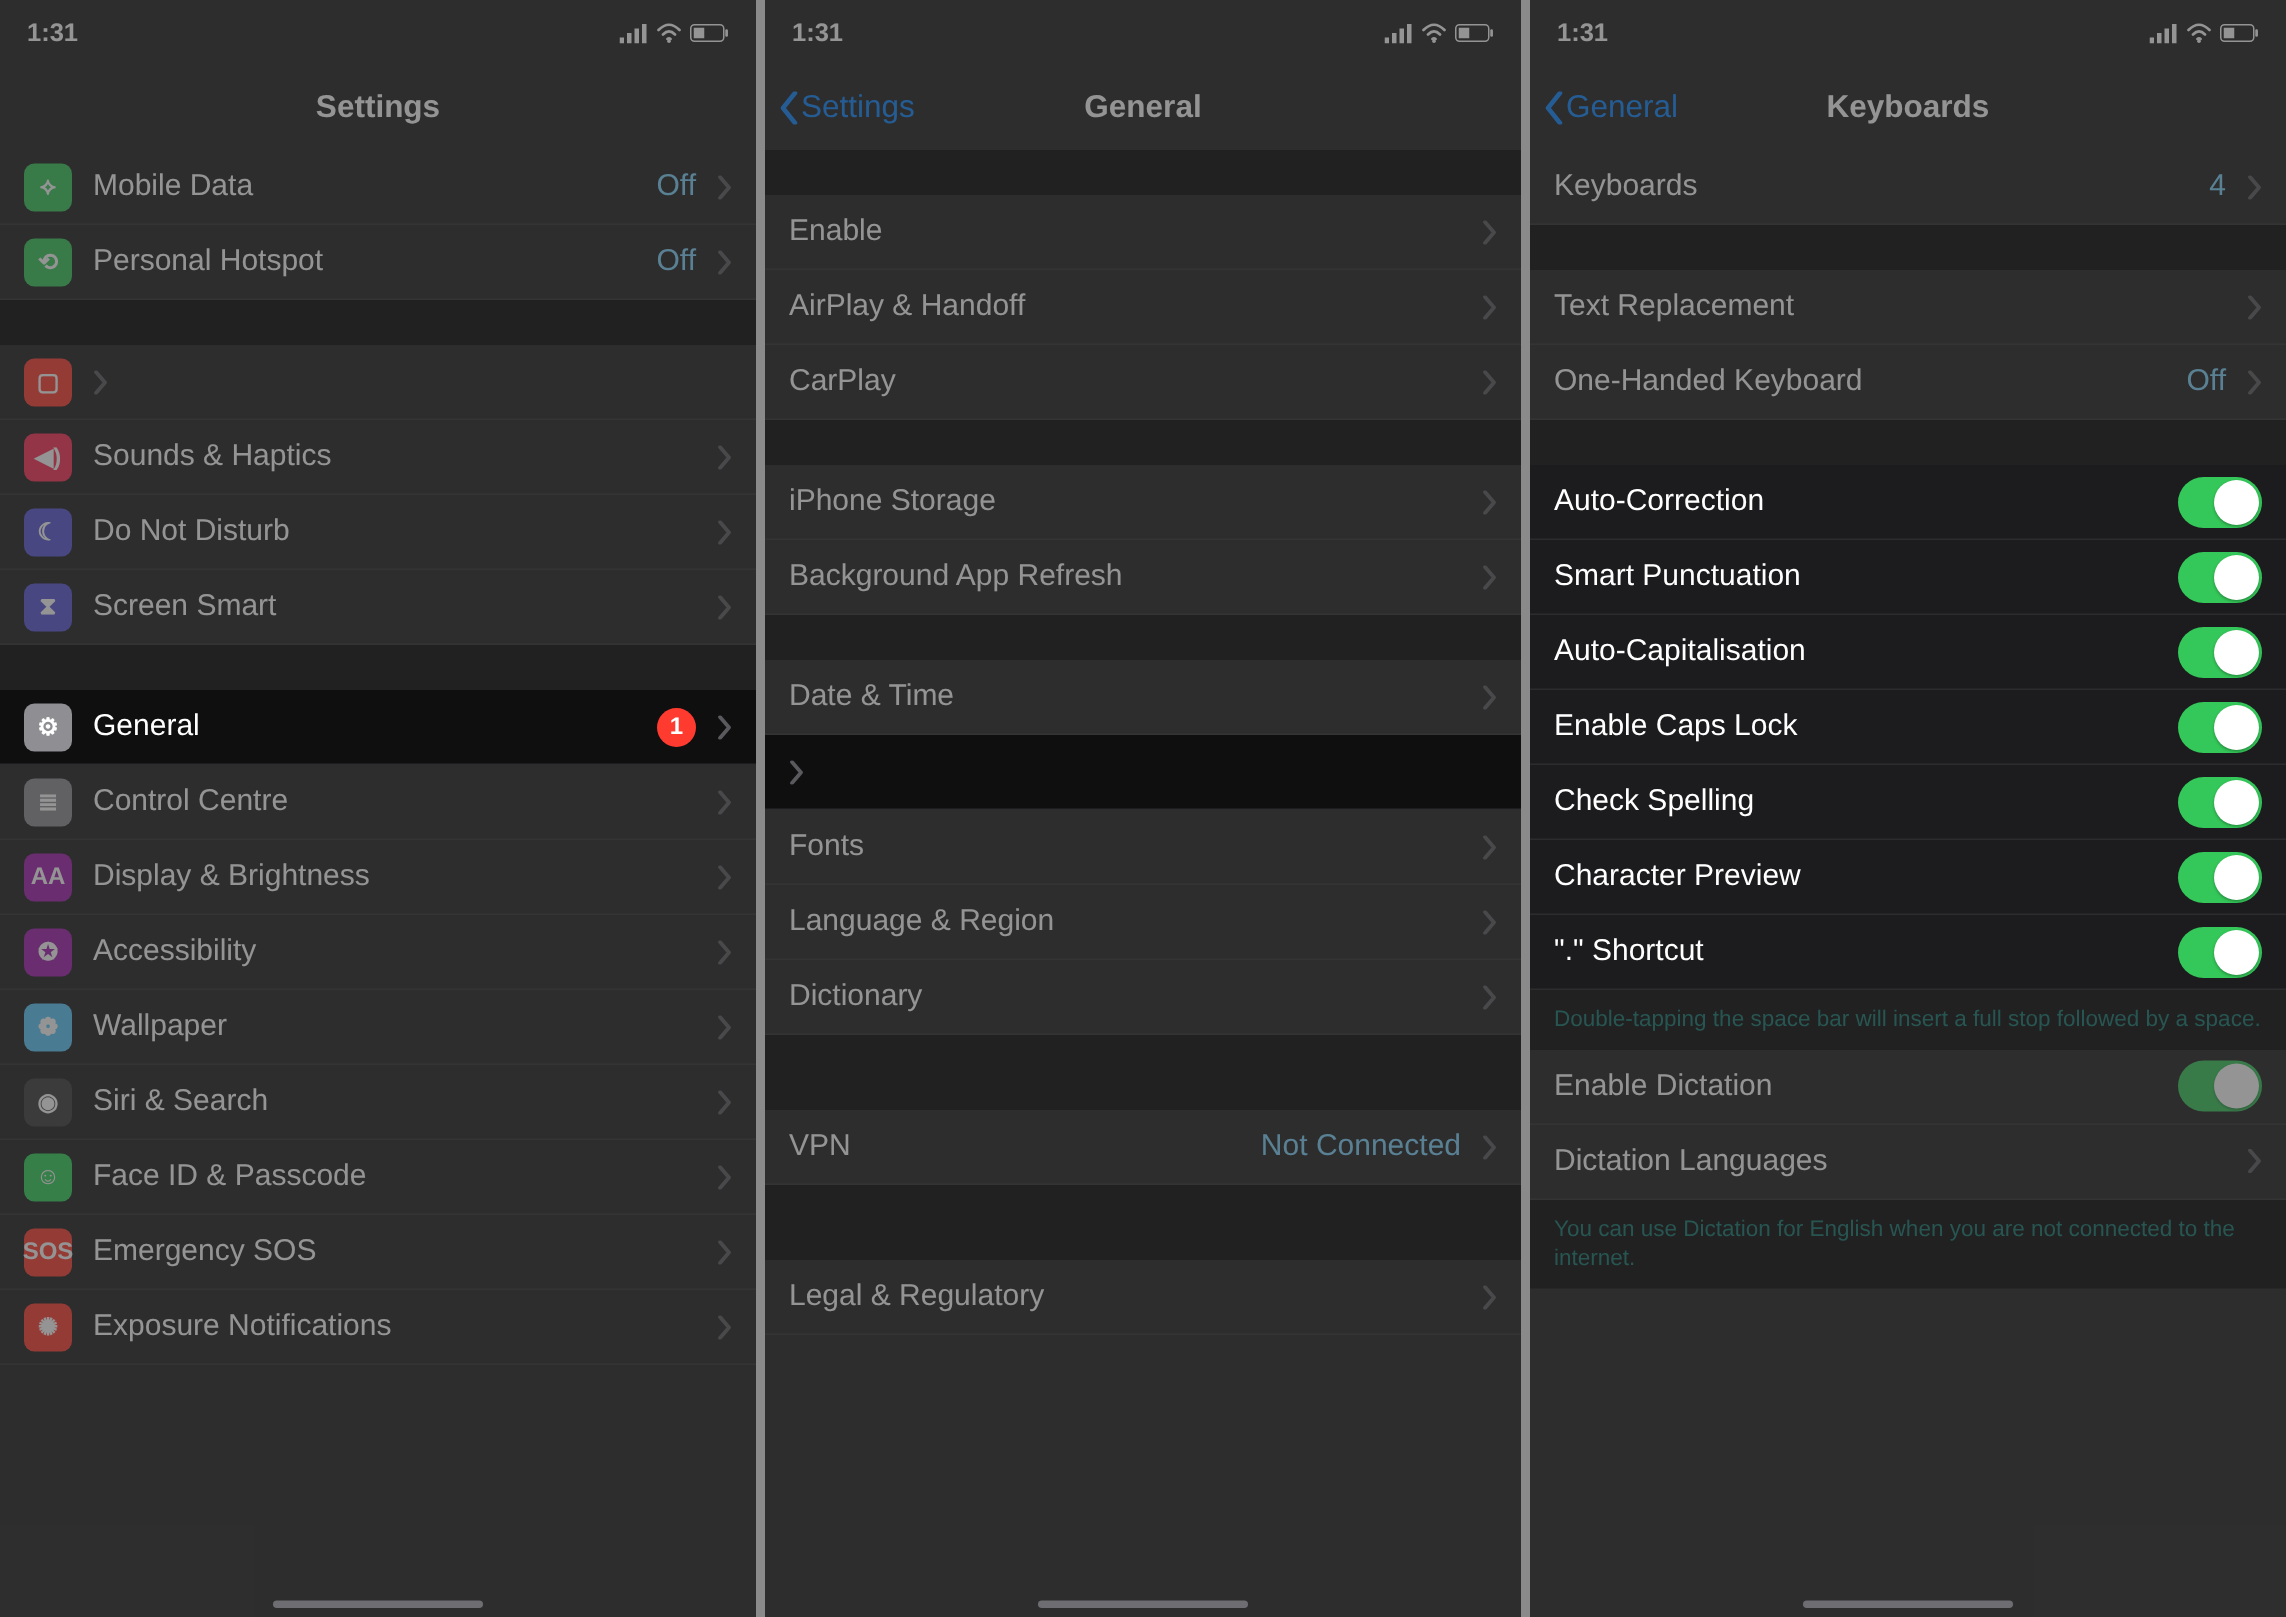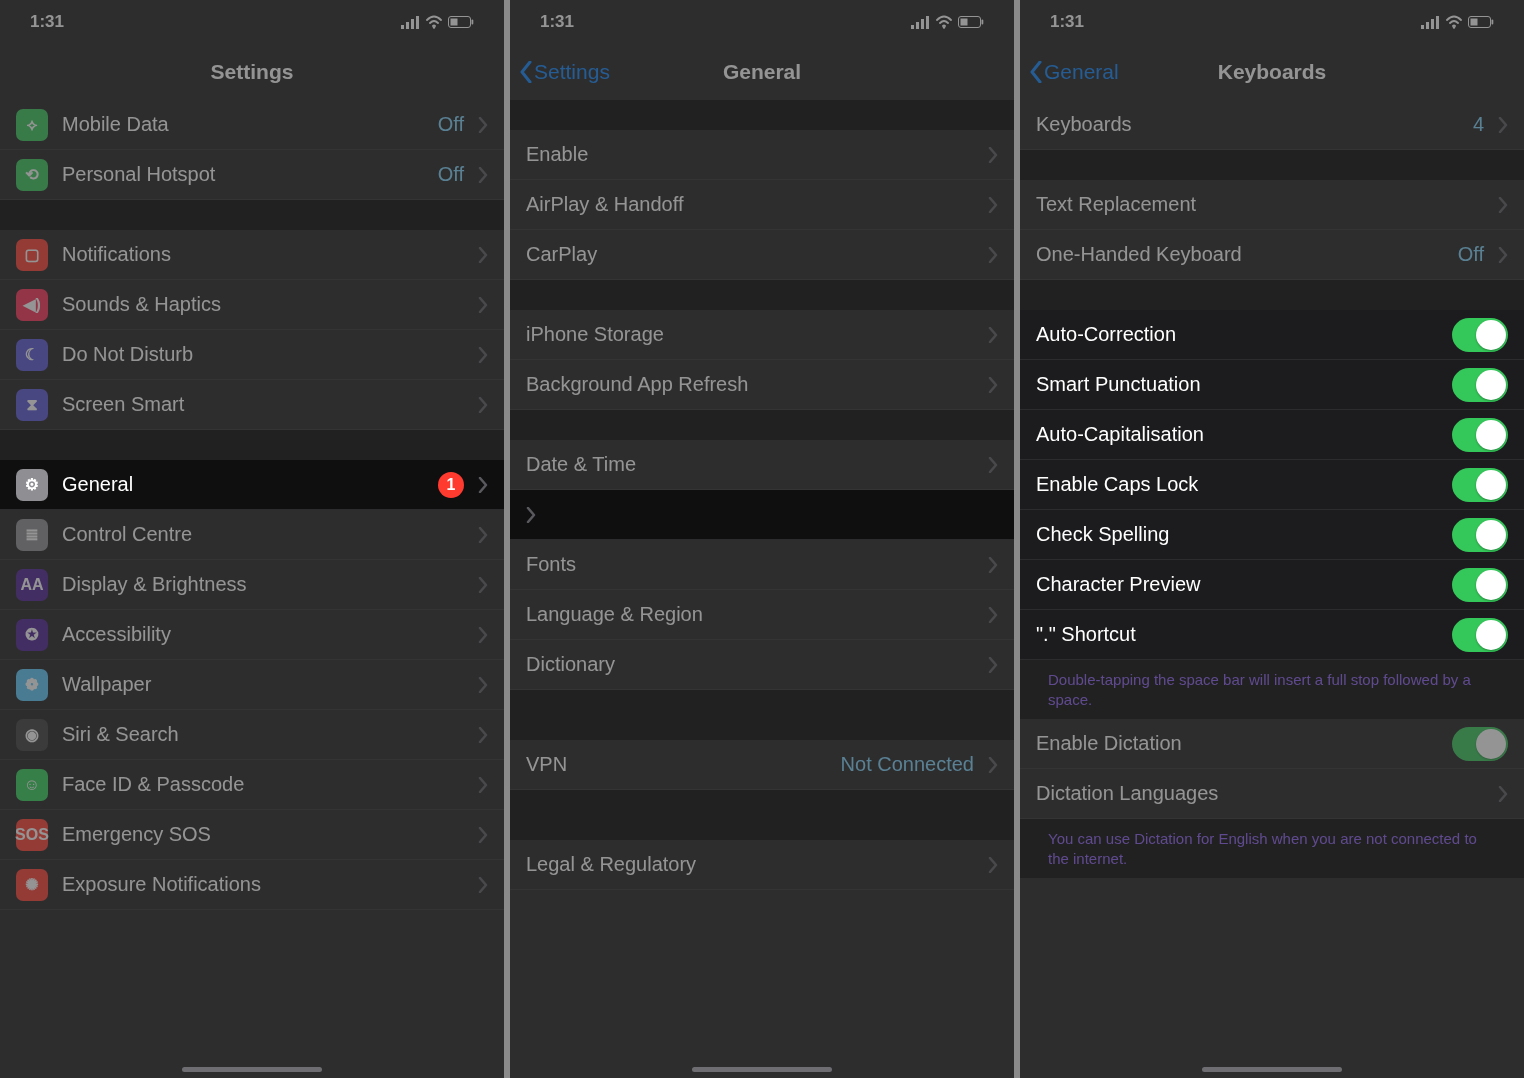--- a/index.html
+++ b/index.html
@@ -33,21 +33,21 @@
   position: relative;
   z-index: 10;
 }
 
 
 .statusbar {
   height: 44px;
   display: flex;
   align-items: center;
   justify-content: space-between;
-  padding: 0 30px;
+  padding: 0 18px;
   color: #fff;
   font-size: 17px;
   font-weight: 600;
 }
 .status-right { display: flex; align-items: center; gap: 6px; }
 .status-right svg { display: block; }
 
 
 .navhead {
   height: 56px;
@@ -115,22 +115,22 @@
   position: absolute;
   width: 30px; height: 30px;
   border-radius: 15px;
   background: #fff;
   top: 2px; right: 2px;
   box-shadow: 0 1px 2px rgba(0,0,0,0.3);
 }
 
 
 .foot {
-  padding: 10px 28px;
-  color: #8b5cf6;
+  padding: 10px 16px;
+  color: #0f766e;
   font-size: 15px;
   line-height: 1.3;
   background: #000;
 }
 
 
 .homebar {
   position: absolute;
   bottom: 6px;
   left: 50%;
@@ -139,21 +139,21 @@
   background: #6e6e72;
   border-radius: 3px;
   z-index: 20;
 }
 
 
 .chev svg { width: 10px; height: 16px; display:block; }
 
 
 .ic-green{background:#34c759}.ic-grey{background:#8e8e93}.ic-red{background:#ff3b30}
-.ic-pink{background:#ff2d55}.ic-purple{background:#5856d6}.ic-blue{background:#4c1d95}
+.ic-pink{background:#ff2d55}.ic-purple{background:#5856d6}.ic-blue{background:#a21caf}
 .ic-teal{background:#5ac8fa}.ic-dark{background:#3a3a3c}
 .ic-lime{background:#30d158}
 </style>
 </head>
 <body>
 
 <svg width="0" height="0" style="position:absolute">
   <defs>
     <g id="chev-right">
         <path d="M2 1 L8 8 L2 15" stroke="currentColor" stroke-width="2.5" fill="none" stroke-linecap="round" stroke-linejoin="round"></path>
@@ -224,21 +224,20 @@
               </svg>
             </span>
   </div>
         </div>
       </div>
     <div class="group-gap"></div>
     <div id="s-g2">
         <div class="">
           <div class="row">
     <span class="appicon ic-red">▢</span>
-    <span class="label">Notifications</span>
     <span class="chev">
               <svg>
                 <use href="#chev-right"></use>
               </svg>
             </span>
   </div>
         </div>
         <div class="">
           <div class="row">
     <span class="appicon ic-pink">◀)</span>

